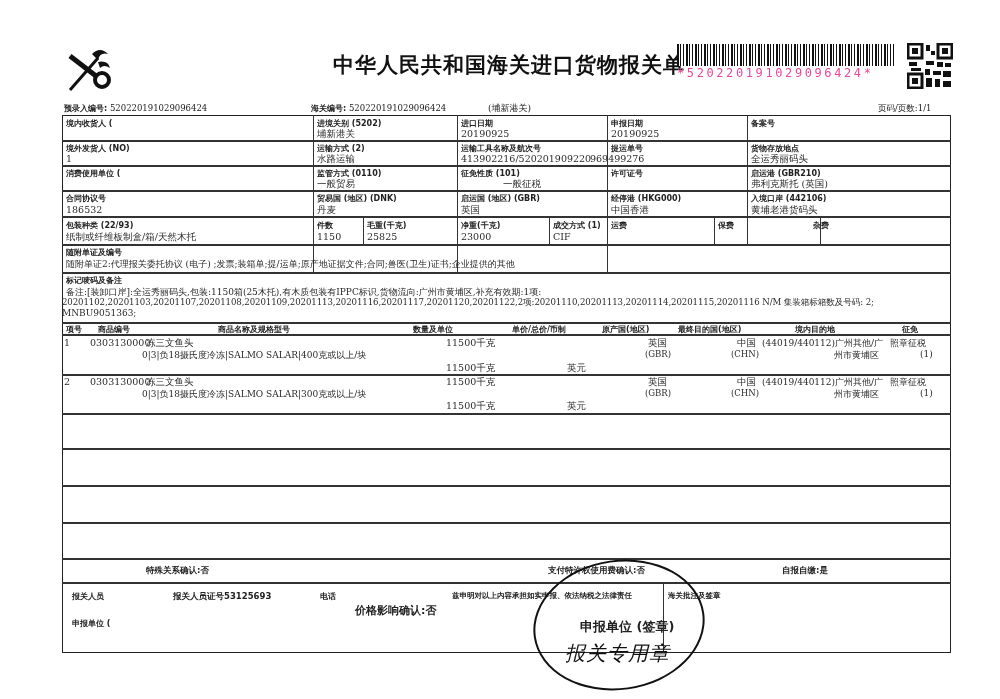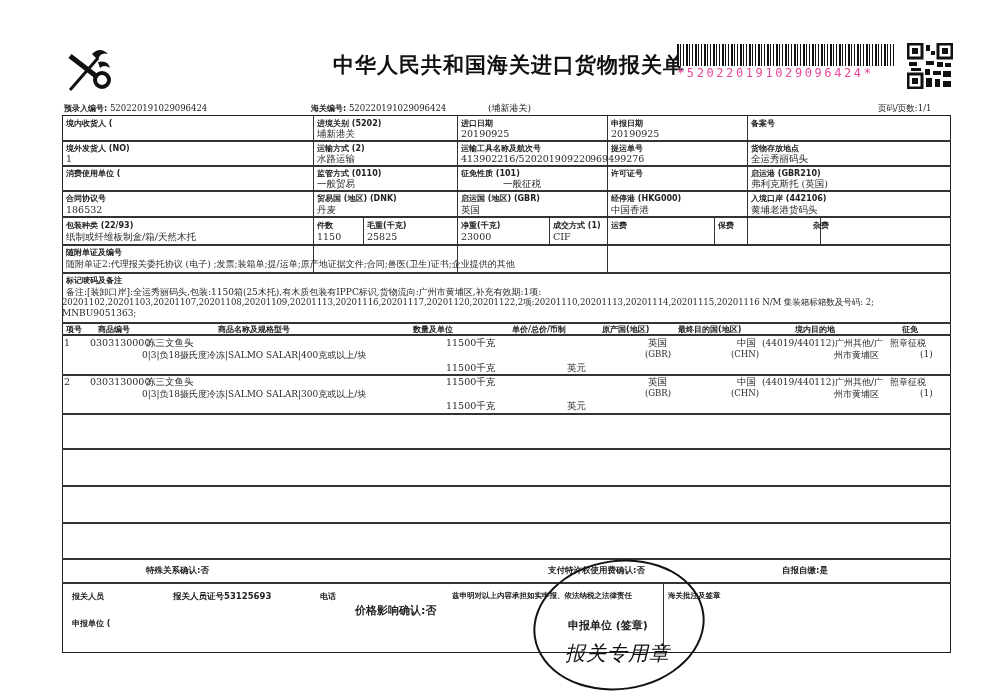--- a/index.html
+++ b/index.html
@@ -211,16 +211,16 @@
 <div class="cell lbl" style="left:355px;top:565px;font-size:11px;margin-top:38px;">价格影响确认:否</div>
 <div class="cell lbl" style="left:548px;top:565px;font-size:8.5px;">支付特许权使用费确认:否</div>
 <div class="cell lbl" style="left:782px;top:565px;font-size:8.5px;">自报自缴:是</div>
 
 <div class="cell lbl" style="left:72px;top:591px;">报关人员</div>
 <div class="cell lbl" style="left:173px;top:591px;font-size:8.5px;">报关人员证号53125693</div>
 <div class="cell lbl" style="left:320px;top:591px;">电话</div>
 <div class="cell lbl" style="left:452px;top:591px;font-size:7.5px;">兹申明对以上内容承担如实申报、依法纳税之法律责任</div>
 <div class="cell lbl" style="left:668px;top:591px;font-size:7.5px;">海关批注及签章</div>
 <div class="cell lbl" style="left:72px;top:618px;">申报单位 (</div>
-<div class="cell lbl" style="left:568px;top:618px;font-size:11px;">申报单位 (签章)</div>
+<div class="cell lbl" style="left:580px;top:618px;font-size:13px;">申报单位 (签章)</div>
 
 <div class="stamp" style="left:533px;top:560px;width:172px;height:130px;transform:rotate(-8deg);"></div>
 <div class="abs" style="left:565px;top:640px;font-family:'DejaVu Sans','Liberation Sans',sans-serif;font-size:20px;color:#111;letter-spacing:1px;font-style:italic;">报关专用章</div>
 
 </body></html>

